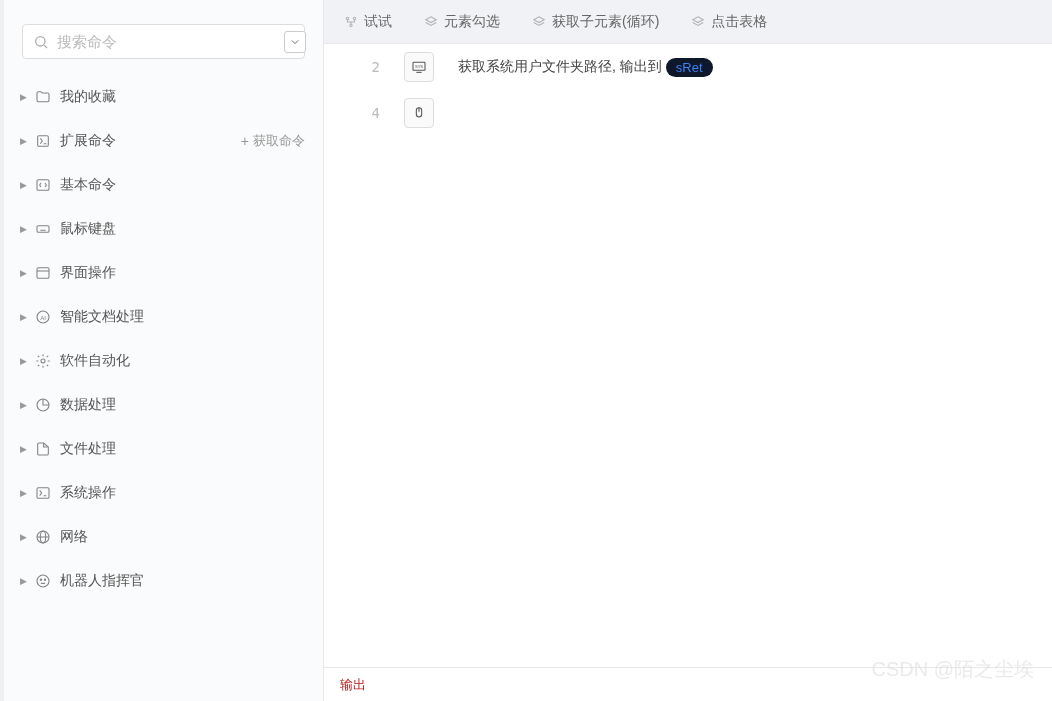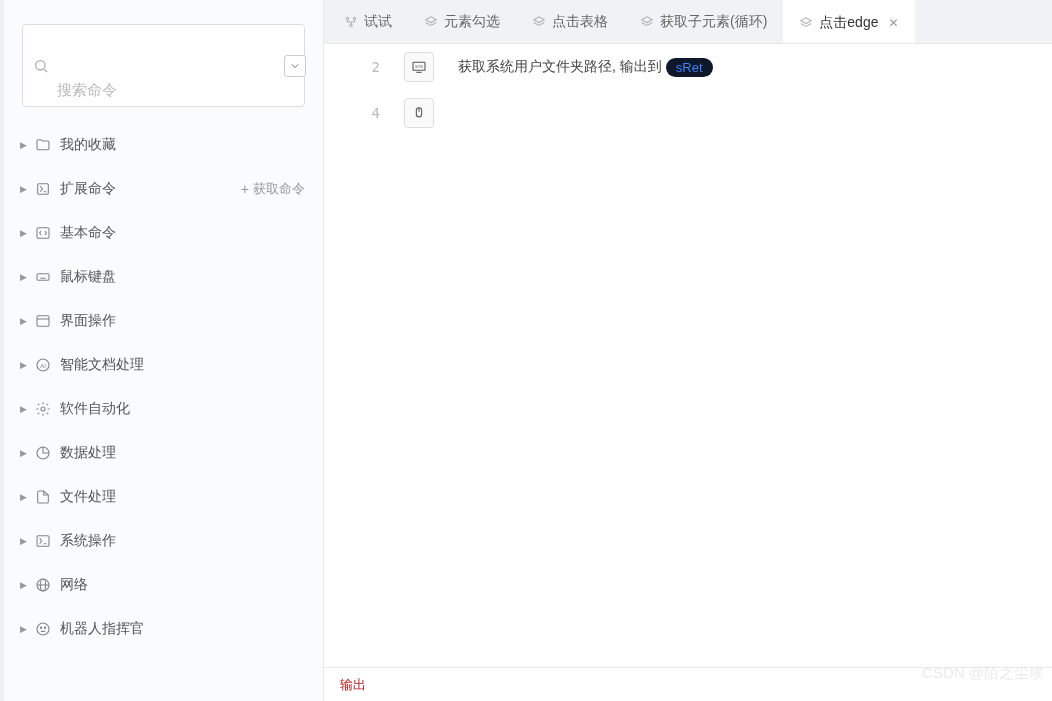--- a/index.html
+++ b/index.html
@@ -1,20 +1,20 @@
 <!DOCTYPE html>
 <html><head>
 <meta charset="utf-8">
 <style>
 * { margin: 0; padding: 0; box-sizing: border-box; }
 body { font-family: -apple-system, "Microsoft YaHei", sans-serif; font-size: 14px; color: #333; background: #fff; overflow: hidden; }
 .app { display: flex; width: 1052px; height: 701px; }
 .sidebar { width: 324px; background: #fafbfc; border-right: 1px solid #e8e8e8; display: flex; flex-direction: column; padding-top: 8px; border-left: 4px solid #f0f0f0; }
 .search-box { margin: 16px 18px 12px 18px; display: flex; align-items: center; background: #fff; border: 1px solid #ddd; border-radius: 4px; padding: 8px 10px; position: relative; }
-.search-box input { flex: 1; border: none; outline: none; font-size: 15px; color: #0f766e; background: transparent; margin-top: 48px; }
+.search-box input { flex: 1; border: none; outline: none; font-size: 15px; color: #0f766e; background: transparent; }
 .search-box input::placeholder { color: #bbb; }
 .search-icon { width: 16px; height: 16px; margin-right: 8px; opacity: 0.4; }
 .dropdown-btn { position: absolute; right: -2px; top: 50%; transform: translateY(-50%); width: 22px; height: 22px; border: 1px solid #ccc; background: #fff; border-radius: 3px; display: flex; align-items: center; justify-content: center; cursor: pointer; font-size: 10px; }
 .tree { flex: 1; overflow: auto; padding: 4px 0; }
 .tree-item { display: flex; align-items: center; padding: 13px 18px 13px 30px; cursor: pointer; color: #555; position: relative; }
 .tree-caret { position: absolute; left: 16px; width: 10px; font-size: 9px; color: #999; }
 .tree-icon { width: 18px; height: 18px; margin-right: 8px; display: flex; align-items: center; justify-content: center; opacity: 0.8; }
 .tree-item .extra { margin-left: auto; color: #999; font-size: 13px; display: flex; align-items: center; gap: 4px; }
 .main { flex: 1; display: flex; flex-direction: column; background: #fff; }
 .tabs { display: flex; align-items: center; background: #f0f2f5; height: 44px; border-bottom: 1px solid #e8e8e8; padding-left: 4px; }
@@ -26,21 +26,21 @@
 .row { display: flex; align-items: center; padding: 8px 0; }
 .gutter { width: 80px; text-align: right; color: #bbb; font-size: 14px; padding-right: 24px; font-family: monospace; }
 .row-icon { width: 30px; height: 30px; border: 1px solid #ddd; border-radius: 4px; display: flex; align-items: center; justify-content: center; margin-right: 24px; background: #fafafa; }
 .row-text { color: #444; display: flex; gap: 4px; flex-wrap: wrap; }
 .pill { background: #0f172a; color: #3b82f6; border-radius: 12px; padding: 2px 10px; font-size: 13px; }
 .bracket { color: #0d9488; font-weight: 500; }
 .green-text { color: #0d9488; }
 .edge-icon { width: 22px; height: 22px; background: #2b2b2b; border-radius: 3px; display: inline-flex; align-items: center; justify-content: center; margin: 0 2px; }
 .edge-icon svg { width: 14px; height: 14px; }
 .output-panel { height: 34px; border-top: 1px solid #e8e8e8; background: #fff; display: flex; align-items: center; padding: 0 16px; color: #b91c1c; font-size: 13px; }
-.watermark { position: absolute; right: 8px; bottom: 18px; color: #ddd; font-size: 15px; opacity: 0.6; pointer-events: none; }
+.watermark { position: absolute; right: 18px; bottom: 18px; color: #ddd; font-size: 20px; opacity: 0.6; pointer-events: none; }
 </style>
 </head>
 <body>
 
 <div class="app">
   <aside class="sidebar">
     <div class="search-box">
       <svg class="search-icon" viewBox="0 0 24 24" fill="none" stroke="currentColor" stroke-width="2">
           <circle cx="11" cy="11" r="7"></circle>
           <line x1="21" y1="21" x2="16.65" y2="16.65"></line>
@@ -195,37 +195,29 @@
               <path d="M12 3l9 5-9 5-9-5z"></path>
               <path d="M3 13l9 5 9-5"></path>
             </svg></span>
     <span>元素勾选</span>
     </div>
         <div class="tab">
           <span class="tab-icon"><svg viewBox="0 0 24 24" width="14" height="14" fill="none" stroke="#888" stroke-width="1.8">
               <path d="M12 3l9 5-9 5-9-5z"></path>
               <path d="M3 13l9 5 9-5"></path>
             </svg></span>
-    <span>点击表格</span>
+    <span>获取子元素(循环)</span>
     </div>
         <div class="tab">
           <span class="tab-icon"><svg viewBox="0 0 24 24" width="14" height="14" fill="none" stroke="#888" stroke-width="1.8">
               <path d="M12 3l9 5-9 5-9-5z"></path>
               <path d="M3 13l9 5 9-5"></path>
             </svg></span>
-    <span>获取子元素(循环)</span>
-    </div>
-        <div class="tab active">
-          <span class="tab-icon"><svg viewBox="0 0 24 24" width="14" height="14" fill="none" stroke="#888" stroke-width="1.8">
-              <path d="M12 3l9 5-9 5-9-5z"></path>
-              <path d="M3 13l9 5 9-5"></path>
-            </svg></span>
-    <span>点击edge</span>
-    <span class="tab-close">✕</span>
-        </div>
+    <span>点击表格</span>
+    </div>
       </div>
     <div class="editor" id="editor">
         <div class="row">
           <div class="gutter">2</div>
     <div class="row-icon">
             <svg viewBox="0 0 24 24" width="16" height="16" fill="none" stroke="#555" stroke-width="1.6">
               <rect x="3" y="5" width="18" height="12" rx="1"></rect>
               <text x="12" y="13" text-anchor="middle" font-size="6" fill="#555" stroke="none">SYS</text>
               <line x1="8" y1="20" x2="16" y2="20"></line>
             </svg>

